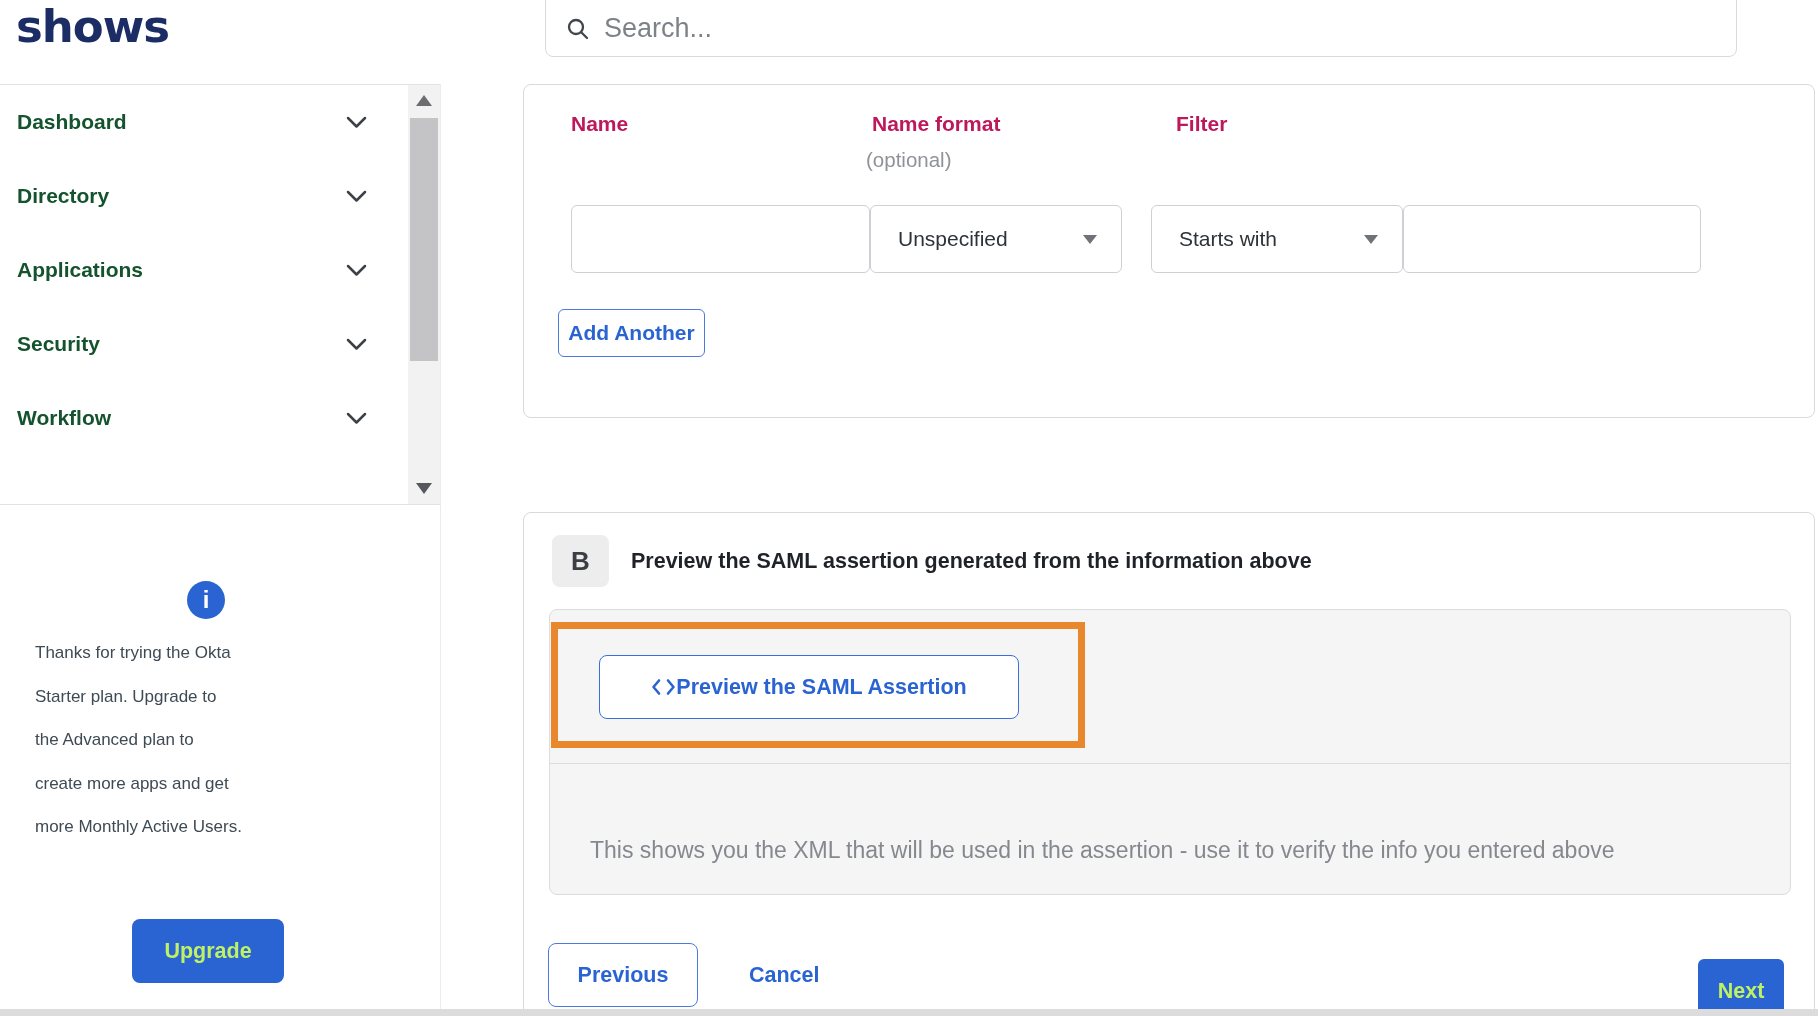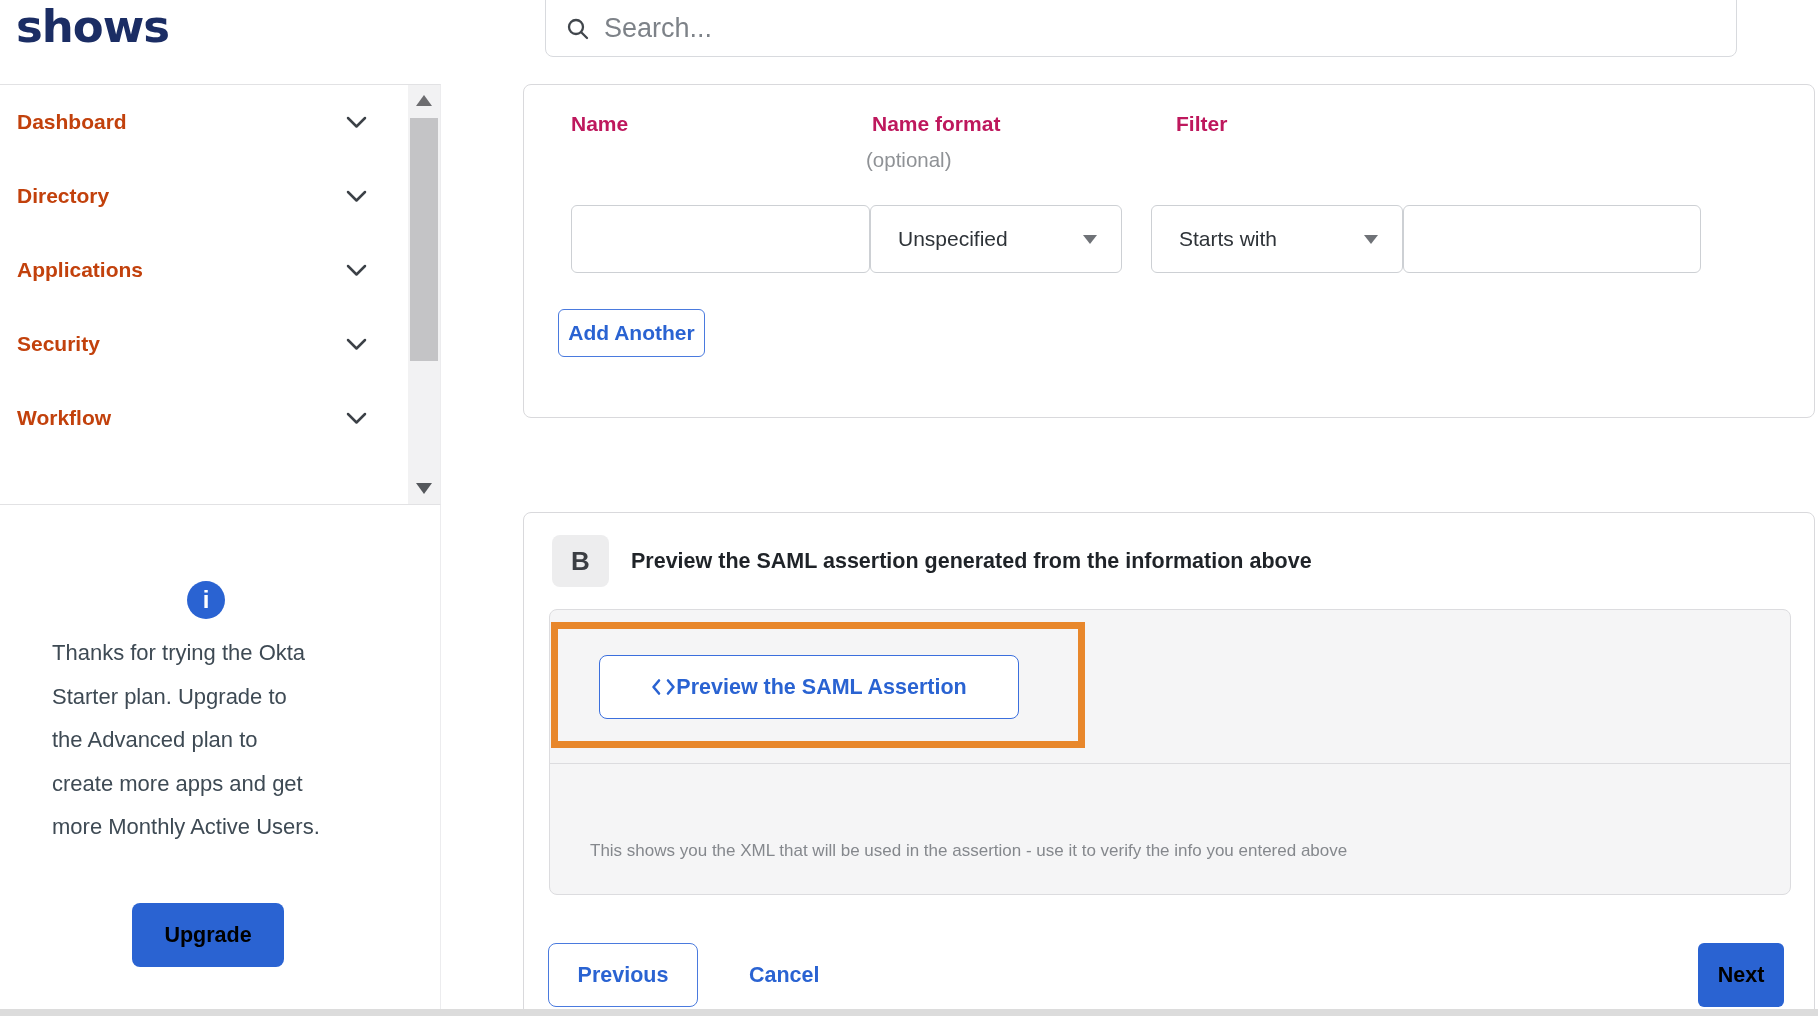--- a/index.html
+++ b/index.html
@@ -16,42 +16,42 @@
   .search-input { border:none; outline:none; font-size:27px; color:#a16207;
                   flex:1; background:transparent; }
   .search-input::placeholder { color:#7d8288; }
 
   
   .side-nav { left:0; top:84px; width:441px; height:421px; background:#fff;
               border-top:1px solid #e2e2e4; border-bottom:1px solid #e2e2e4;
               border-right:1px solid #ececee; }
   .nav-item { height:74px; display:flex; align-items:center; padding:0 73px 0 17px;
               cursor:pointer; position:relative; }
-  .nav-item span.lbl { font-size:21px; font-weight:600; color:#c2410c; }
+  .nav-item span.lbl { font-size:21px; font-weight:600; color:#14532d; }
   .nav-item svg { position:absolute; right:73px; }
 
   .v-scrollbar { left:408px; top:85px; width:32px; height:419px; background:#f2f2f3; }
   .sb-arrow-up { left:8px; top:10px; width:0; height:0;
                  border-left:8px solid transparent; border-right:8px solid transparent;
                  border-bottom:11px solid #6d6d70; }
   .sb-thumb { left:2px; top:33px; width:28px; height:243px; background:#c4c4c6; }
   .sb-arrow-down { left:8px; bottom:10px; width:0; height:0;
                    border-left:8px solid transparent; border-right:8px solid transparent;
                    border-top:11px solid #55585c; }
 
   .side-lower { left:0; top:505px; width:441px; height:511px; background:#fff;
                 border-right:1px solid #ececee; }
   .info-badge { left:187px; top:76px; width:38px; height:38px; border-radius:50%;
                 background:#2a63d2; color:#fff; font-weight:800; font-size:24px;
                 display:flex; align-items:center; justify-content:center; }
-  .plan-text { left:52px; top:126px; width:345px; font-size:22px; line-height:43.5px;
+  .plan-text { left:35px; top:126px; width:345px; font-size:17px; line-height:43.5px;
                color:#3e4a54; white-space:pre-line; }
   .btn { display:flex; align-items:center; justify-content:center; cursor:pointer;
          border-radius:8px; font-weight:700; font-size:21.5px; }
-  .btn-solid { background:#2a63d2; color:#000000; border:none; }
+  .btn-solid { background:#2a63d2; color:#bef264; border:none;margin-top:16px; }
   .btn-outline { background:#ffffff; color:#2a63d2; border:1.5px solid #4a7ade; }
   .upgrade-btn { left:132px; top:398px; width:152px; height:64px; }
 
   
   .card { background:#fff; border:1px solid #d9d9dc; border-radius:8px; }
   .card-a { left:523px; top:84px; width:1292px; height:334px; }
   .col-label { font-size:21px; font-weight:700; color:#be185d; }
   .col-hint { font-size:20.5px; color:#8f9296; }
   .t-input { position:absolute; top:120px; height:68px; border:1px solid #cdd0d4;
              border-radius:6px; background:#fff; font-size:21px; color:#33373c;
@@ -69,21 +69,21 @@
   .card-b { left:523px; top:512px; width:1292px; height:520px; }
   .step-row { display:flex; align-items:center; gap:22px; padding:22px 0 0 28px; }
   .step-badge { width:57px; height:52px; background:#ededee; border-radius:8px;
                 display:flex; align-items:center; justify-content:center;
                 font-size:26px; font-weight:600; color:#3b3e43; }
   .step-title { font-size:21.5px; font-weight:700; color:#1f2328; }
   .gray-panel { left:25px; top:96px; width:1242px; height:286px; background:#f5f5f6;
                 border:1px solid #dcdcdf; border-radius:8px; overflow:hidden; }
   .gp-top { position:relative; height:154px; border-bottom:1px solid #dcdcdf; }
   .gp-bottom { height:130px; display:flex; align-items:center; padding-left:40px; }
-  .gp-hint { font-size:17px; color:#85888d;margin-top:43px; }
+  .gp-hint { font-size:23px; color:#85888d;margin-top:43px; }
   .hl-rect { left:1px; top:12px; width:534px; height:126px;
              border:7px solid #e8872b; }
   .preview-btn { left:49px; top:45px; width:420px; height:64px; 
                  border-radius:8px; border-color:#3b6fdd; }
 
   
   .prev-btn { left:24px; top:430px; width:150px; height:64px; }
   .cancel-link { left:225px; top:430px; height:64px; display:flex; align-items:center;
                  font-size:21.5px; font-weight:700; color:#2a63d2; cursor:pointer; }
   .next-btn { left:1174px; top:430px; width:86px; height:64px; border-radius:6px; }

